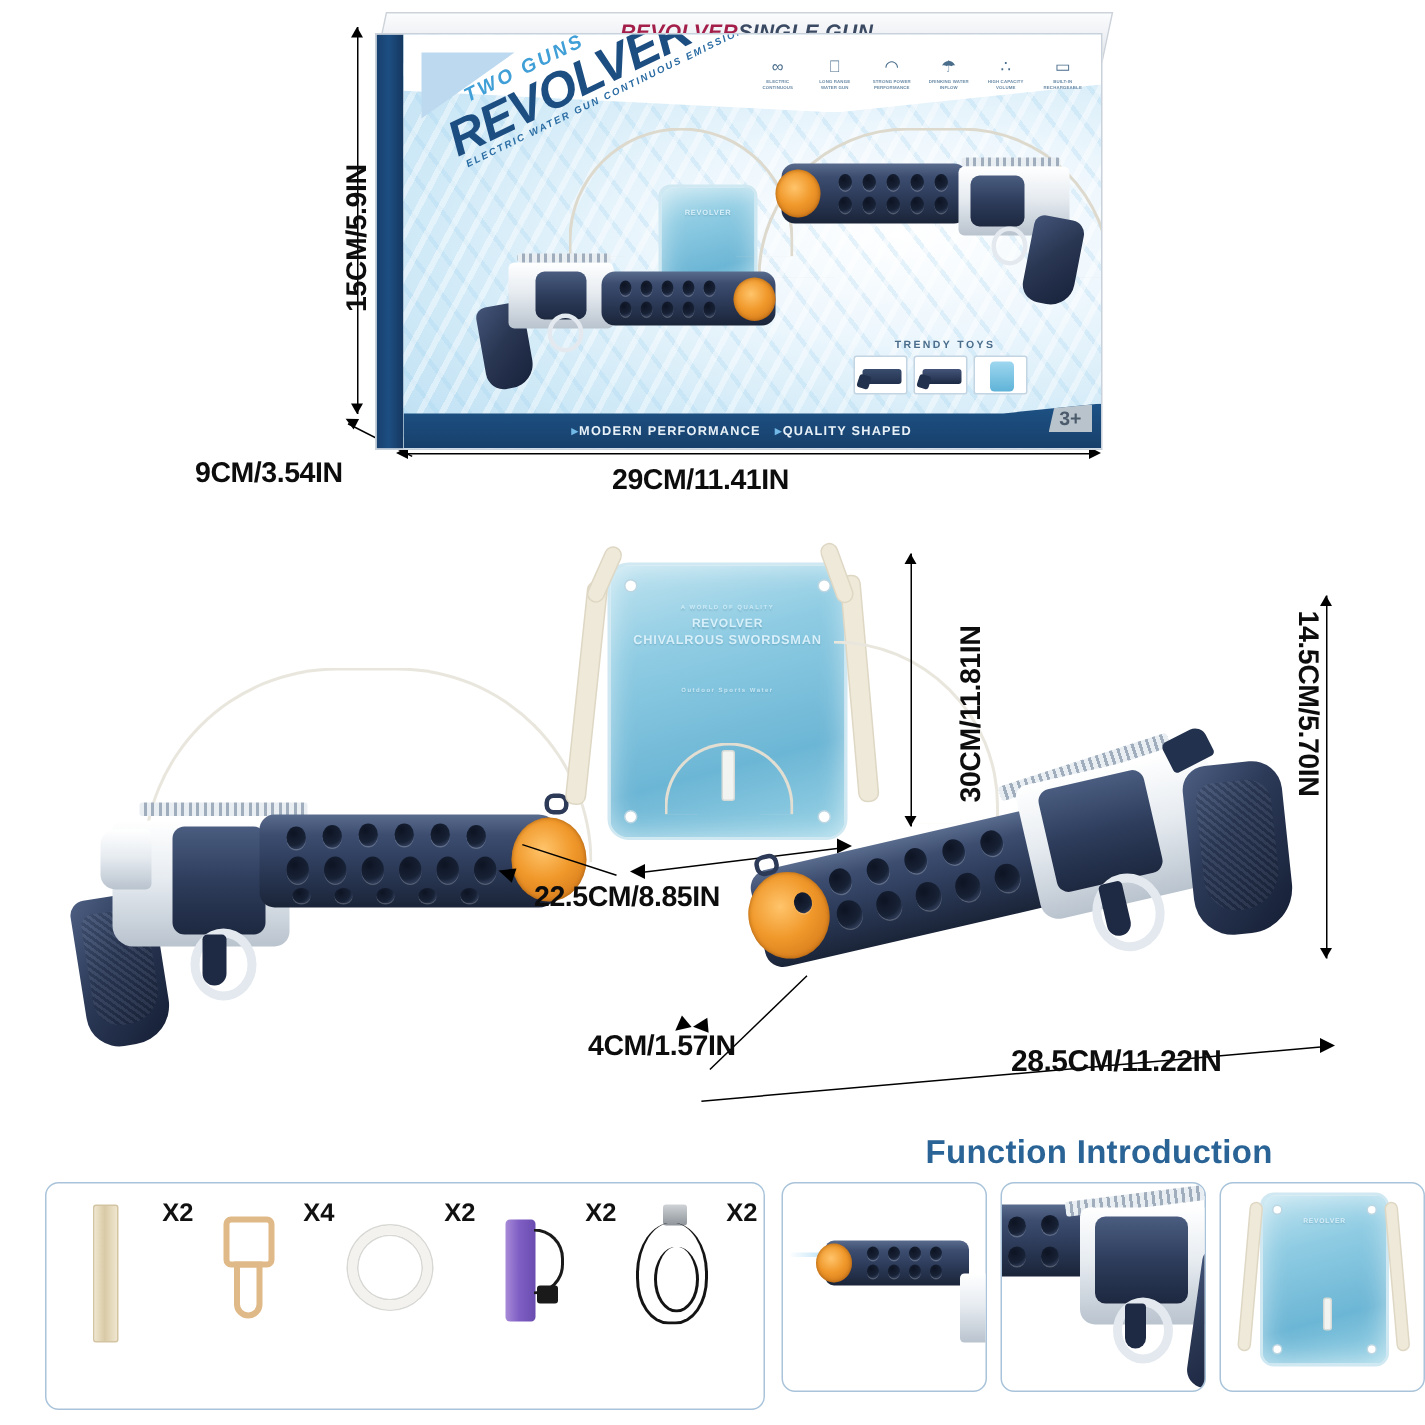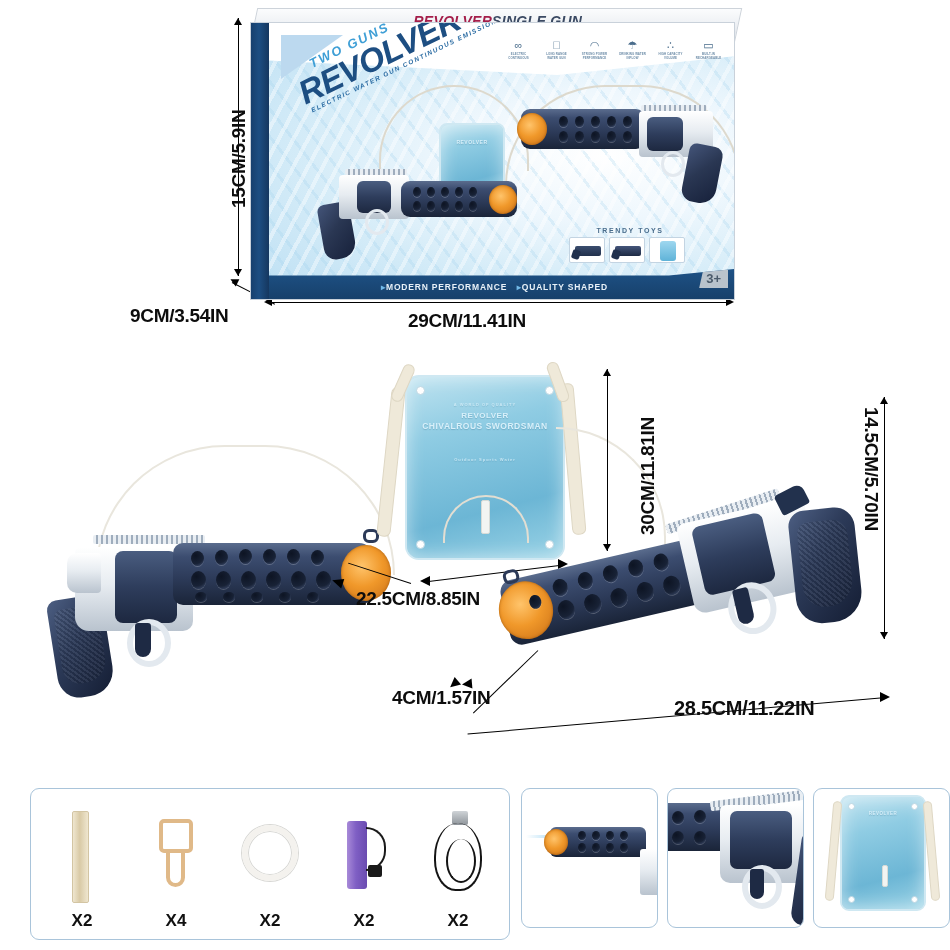--- a/index.html
+++ b/index.html
@@ -249,22 +249,22 @@
     letter-spacing: .2px;
   }
   .parts-box {
     position: absolute; left: 30px; top: 40px; width: 480px; height: 152px;
     border: 1.5px solid #a9c4da; border-radius: 9px; background: #fff;
   }
   .parts-grid {
     display: flex; height: 100%; padding: 8px 4px 4px 4px;
   }
   .part-cell {
-    flex: 1; display: flex; flex-direction: column;
-    align-items: center; justify-content: flex-end;
+    flex: 1; display: flex; 
+    justify-content: flex-end;
   }
   .part-art { height: 104px; width: 72px; position: relative; }
   .part-qty {
     font-size: 17px; font-weight: 700; color: #111;
     margin-top: 2px; margin-bottom: 4px;
   }
   .fn-box {
     position: absolute; top: 40px; width: 137px; height: 140px;
     border: 1.5px solid #a9c4da; border-radius: 9px;
     background: #fff; overflow: hidden;
@@ -625,20 +625,21 @@
             <div class="p-usb-head"></div>
             <div class="p-usb-wire"></div>
             <div class="p-usb-wire2"></div>
           </div>
           <div class="part-qty">X2</div>
         </div>
 
       </div>
     </div>
 
+    <div class="sec-title abs" style="left:617px;top:7px;">Function Introduction</div>
 
     <div class="fn-box" style="left:521px;">
       <div class="fn-spray"></div>
       <div class="gun" style="left:16px;top:26px;width:120px;height:60px;">
         <div class="g-barrel" style="left:12px;top:12px;width:96px;height:30px;border-radius:6px;"></div>
         <div class="g-muzzle" style="left:6px;top:14px;width:24px;height:26px;"></div>
         <div class="g-hole" style="left:40px;top:16px;width:8px;height:9px;"></div>
         <div class="g-hole" style="left:54px;top:16px;width:8px;height:9px;"></div>
         <div class="g-hole" style="left:68px;top:16px;width:8px;height:9px;"></div>
         <div class="g-hole" style="left:82px;top:16px;width:8px;height:9px;"></div>

